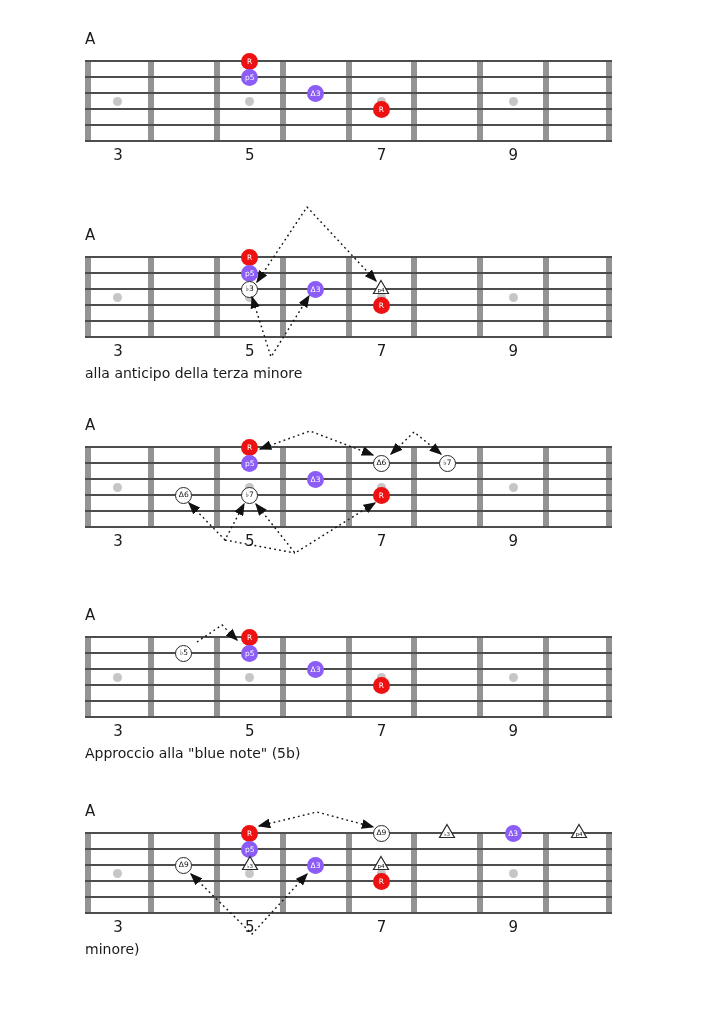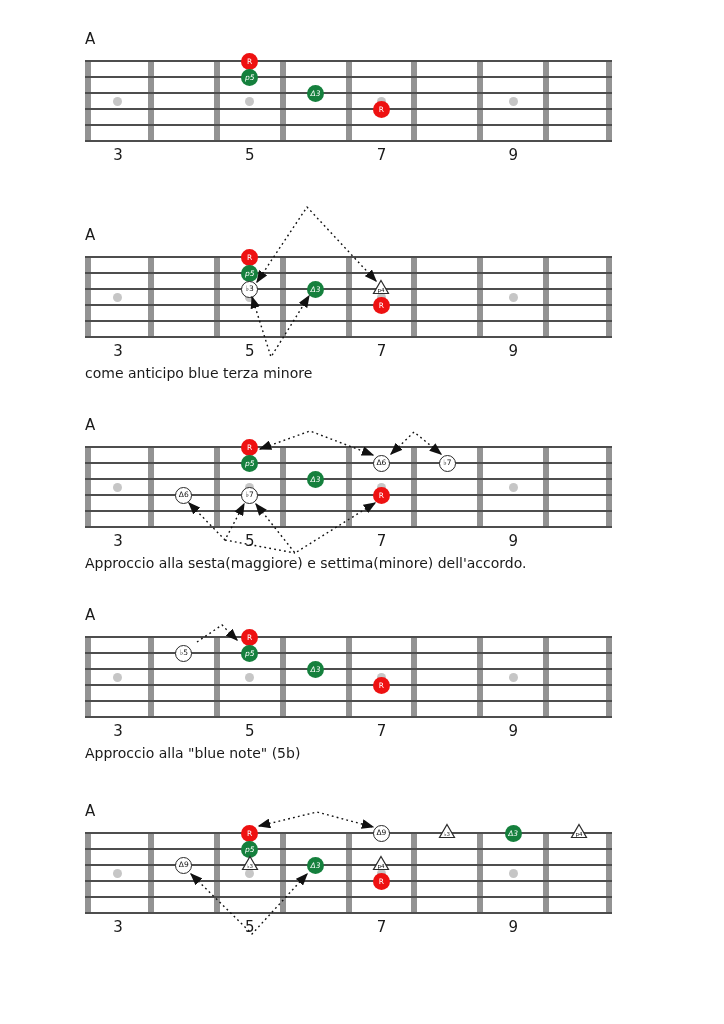--- a/index.html
+++ b/index.html
@@ -12,21 +12,21 @@
   section.diagram:nth-of-type(4){top:606px;}
   section.diagram:nth-of-type(5){top:802px;}
   .chord-label{position:absolute;left:85px;top:0;font-size:15px;color:#1a1a1a;}
   .board{position:absolute;left:85px;top:30px;width:527px;height:82px;}
   .wire{position:absolute;top:0;width:6px;height:82px;background:#939393;}
   .string{position:absolute;left:0;width:527px;height:2px;background:#4d4d4d;}
   .inlay{position:absolute;width:9px;height:9px;border-radius:50%;background:#c6c6c6;}
   .note{position:absolute;width:17px;height:17px;border-radius:50%;
         font-size:7.5px;line-height:17px;text-align:center;box-sizing:border-box;}
   .note.red{background:#ee1111;color:#ffffff;}
-  .note.black{background:#15803d;color:#ffffff;font-style:italic;}
+  .note.black{background:#8b5cf6;color:#ffffff;}
   .note.white{background:#ffffff;color:#111111;border:1.2px solid #2a2a2a;line-height:14.5px;}
   .tri{position:absolute;width:18px;height:16px;}
   .arrows{position:absolute;left:85px;top:-30px;width:527px;height:202px;overflow:visible;}
   .fretnum{position:absolute;top:116px;width:40px;text-align:center;font-size:15px;color:#1a1a1a;}
   .caption{position:absolute;left:85px;top:138px;width:560px;font-size:14px;line-height:19px;color:#1a1a1a;}
 </style>
 </head>
 <body>
 
 <main>
@@ -101,21 +101,21 @@
           </marker>
         </defs>
         <polyline points="172,26 222,-49 291,25" fill="none" stroke="#111111" stroke-width="1.4" stroke-dasharray="1.8 3.2" marker-end="url(#ah1)" marker-start="url(#ah1)"></polyline>
         <polyline points="167,41 186,101 224,40" fill="none" stroke="#111111" stroke-width="1.4" stroke-dasharray="1.8 3.2" marker-end="url(#ah1)" marker-start="url(#ah1)"></polyline>
       </svg>
       <div class="fretnum" style="left: 97.9375px;">3</div>
       <div class="fretnum" style="left: 229.688px;">5</div>
       <div class="fretnum" style="left: 361.438px;">7</div>
       <div class="fretnum" style="left: 493.188px;">9</div>
       <div class="caption">
-        <div>come anticipo blue terza minore</div>
+        <div>alla anticipo della terza minore</div>
       </div>
     </section>
   <section class="diagram">
       <div class="chord-label">A</div>
       <div class="board">
         <div class="wire" style="left: 0px;"></div>
         <div class="wire" style="left: 62.875px;"></div>
         <div class="wire" style="left: 128.75px;"></div>
         <div class="wire" style="left: 194.625px;"></div>
         <div class="wire" style="left: 260.5px;"></div>
@@ -151,23 +151,20 @@
         <polyline points="175,3 225,-15 288,9" fill="none" stroke="#111111" stroke-width="1.4" stroke-dasharray="1.8 3.2" marker-end="url(#ah2)" marker-start="url(#ah2)"></polyline>
         <polyline points="306,8 329,-14 356,8" fill="none" stroke="#111111" stroke-width="1.4" stroke-dasharray="1.8 3.2" marker-end="url(#ah2)" marker-start="url(#ah2)"></polyline>
         <polyline points="104,57 140,94 159,58" fill="none" stroke="#111111" stroke-width="1.4" stroke-dasharray="1.8 3.2" marker-end="url(#ah2)" marker-start="url(#ah2)"></polyline>
         <polyline points="171,58 210,107 290,57" fill="none" stroke="#111111" stroke-width="1.4" stroke-dasharray="1.8 3.2" marker-end="url(#ah2)" marker-start="url(#ah2)"></polyline>
         <polyline points="140,94 210,107" fill="none" stroke="#111111" stroke-width="1.4" stroke-dasharray="1.8 3.2"></polyline>
       </svg>
       <div class="fretnum" style="left: 97.9375px;">3</div>
       <div class="fretnum" style="left: 229.688px;">5</div>
       <div class="fretnum" style="left: 361.438px;">7</div>
       <div class="fretnum" style="left: 493.188px;">9</div>
-      <div class="caption">
-        <div>Approccio alla sesta(maggiore) e settima(minore) dell'accordo.</div>
-      </div>
     </section>
   <section class="diagram">
       <div class="chord-label">A</div>
       <div class="board">
         <div class="wire" style="left: 0px;"></div>
         <div class="wire" style="left: 62.875px;"></div>
         <div class="wire" style="left: 128.75px;"></div>
         <div class="wire" style="left: 194.625px;"></div>
         <div class="wire" style="left: 260.5px;"></div>
         <div class="wire" style="left: 326.375px;"></div>
@@ -259,15 +256,16 @@
           </marker>
         </defs>
         <polyline points="174,-6 232,-20 288,-5" fill="none" stroke="#111111" stroke-width="1.4" stroke-dasharray="1.8 3.2" marker-end="url(#ah4)" marker-start="url(#ah4)"></polyline>
         <polyline points="106,42 167,102 222,42" fill="none" stroke="#111111" stroke-width="1.4" stroke-dasharray="1.8 3.2" marker-end="url(#ah4)" marker-start="url(#ah4)"></polyline>
       </svg>
       <div class="fretnum" style="left: 97.9375px;">3</div>
       <div class="fretnum" style="left: 229.688px;">5</div>
       <div class="fretnum" style="left: 361.438px;">7</div>
       <div class="fretnum" style="left: 493.188px;">9</div>
       <div class="caption">
+        <div>minore)</div>
       </div>
     </section>
 </main>
 
 </body></html>

